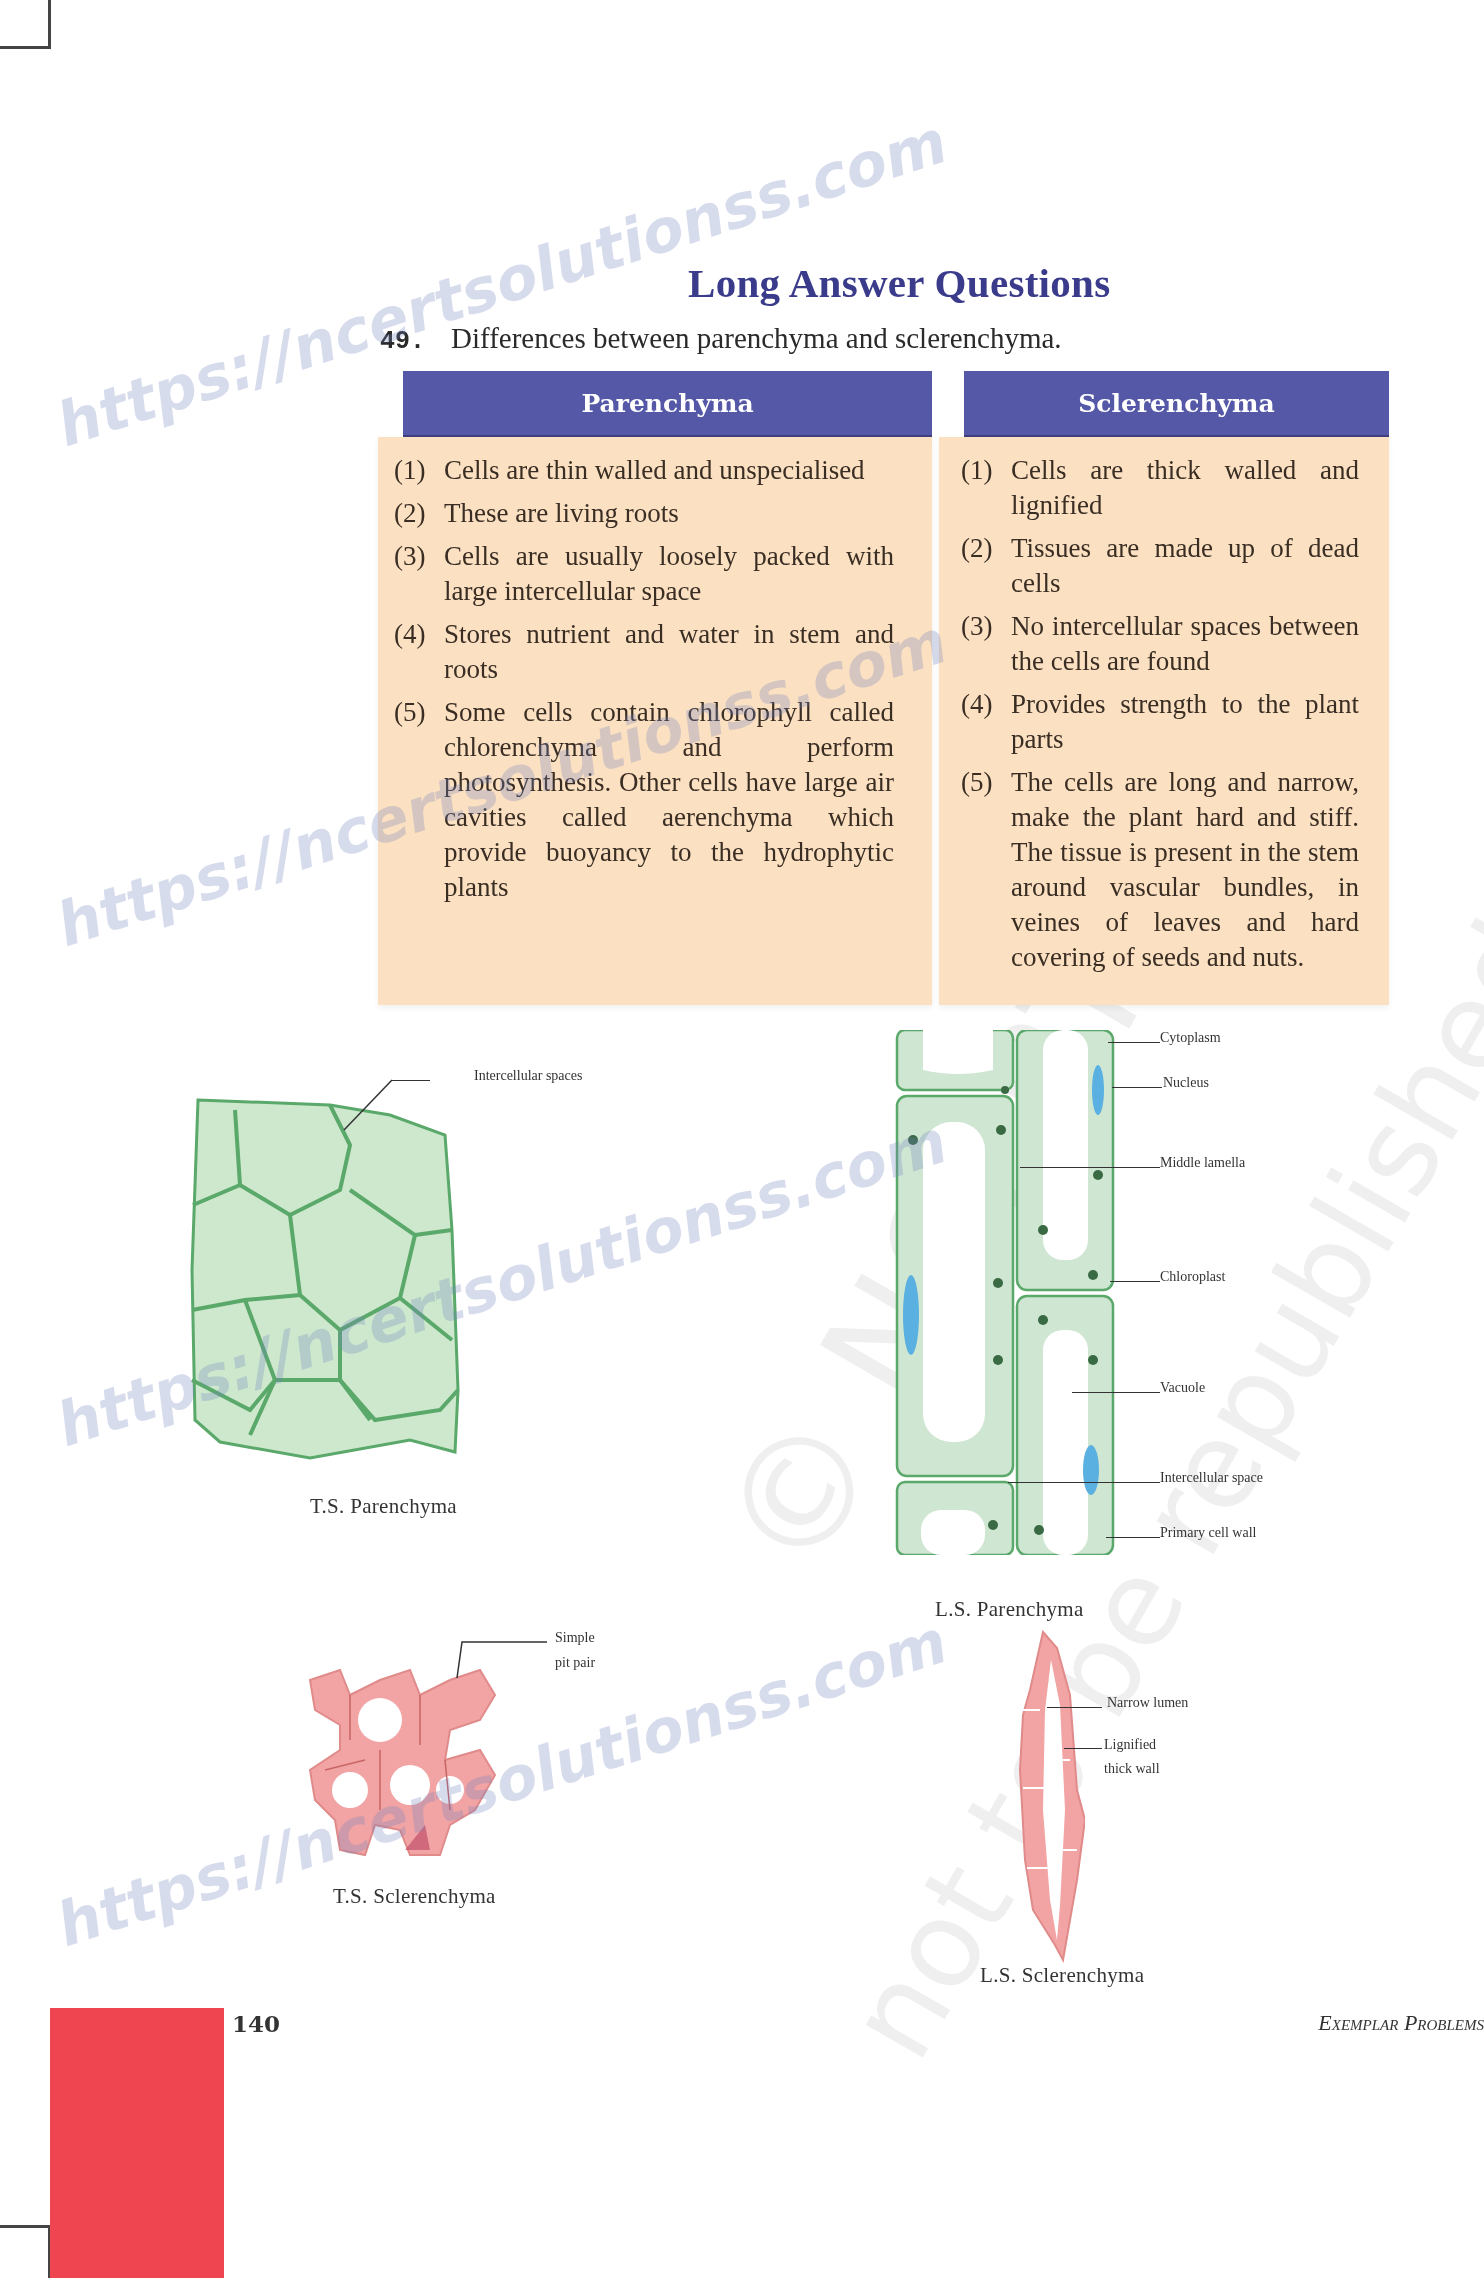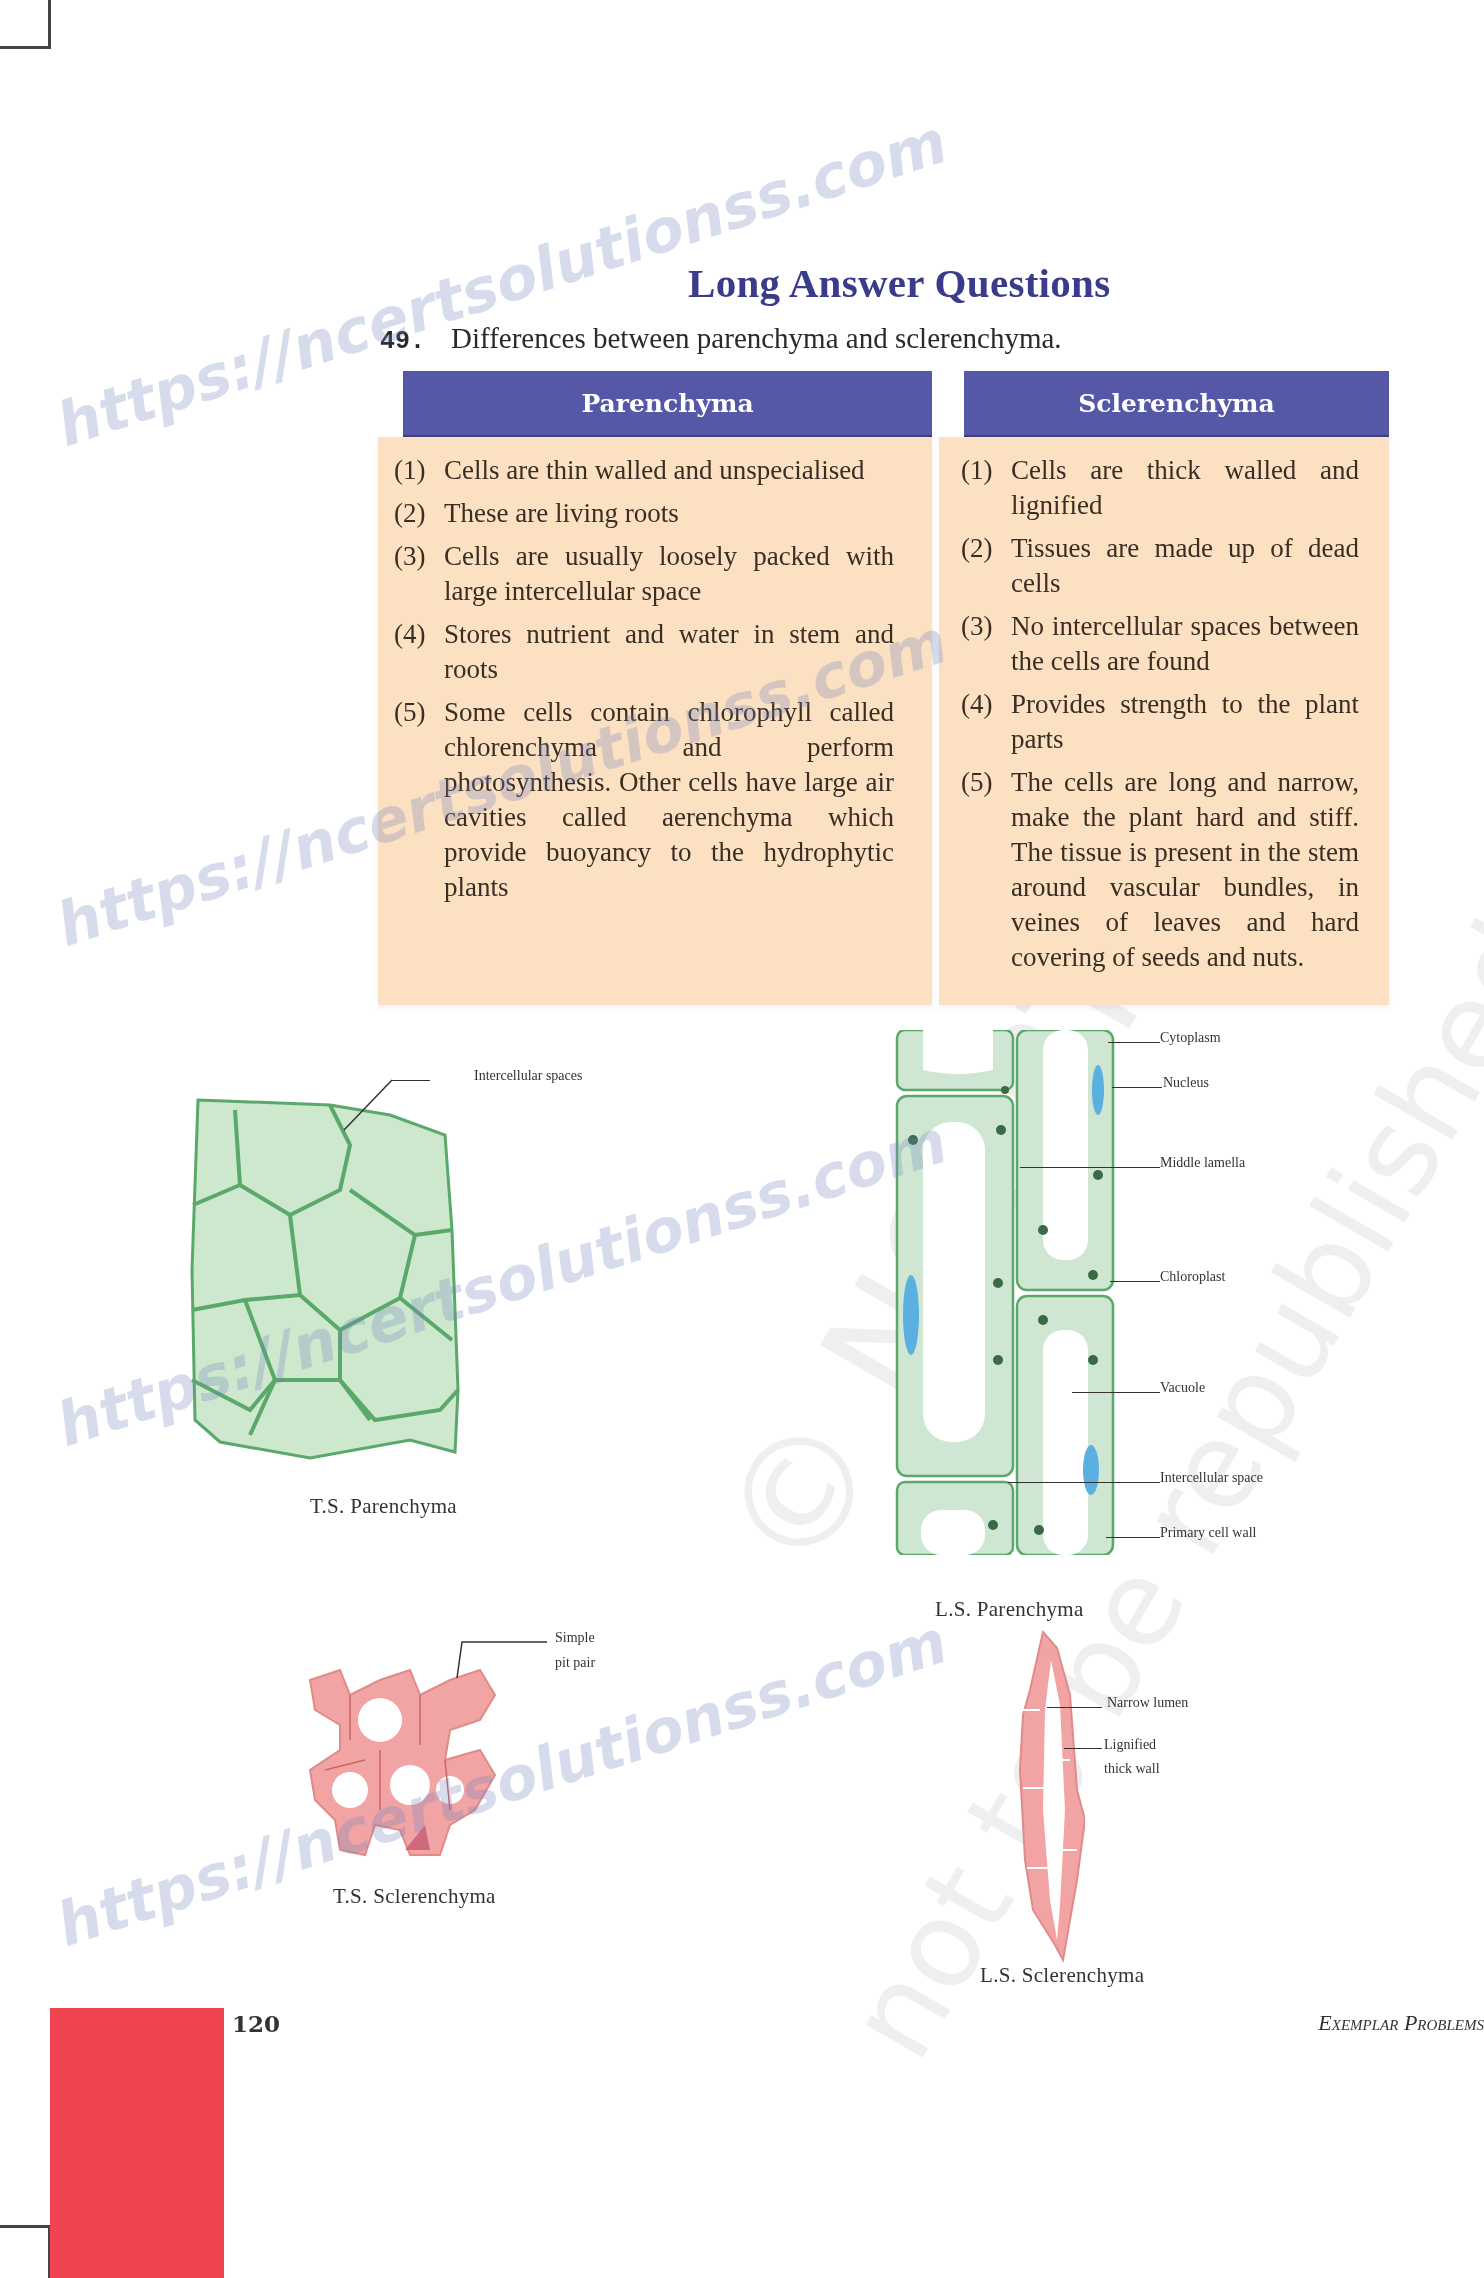--- a/index.html
+++ b/index.html
@@ -275,14 +275,14 @@
 <div class="label" style="left:1104px;top:1737px;">Lignified</div>
 <div class="label" style="left:1104px;top:1761px;">thick wall</div>
 <div class="caption" style="left:980px;top:1963px;">L.S. Sclerenchyma</div>
 
 <div class="watermark" style="left:70px;top:390px;">https://ncertsolutionss.com</div>
 <div class="watermark" style="left:70px;top:890px;">https://ncertsolutionss.com</div>
 <div class="watermark" style="left:70px;top:1390px;">https://ncertsolutionss.com</div>
 <div class="watermark" style="left:70px;top:1890px;">https://ncertsolutionss.com</div>
 
 <div class="red-bar"></div>
-<div class="page-num">120</div>
+<div class="page-num">140</div>
 <div class="running-footer">Exemplar Problems</div>
 
 </body></html>

